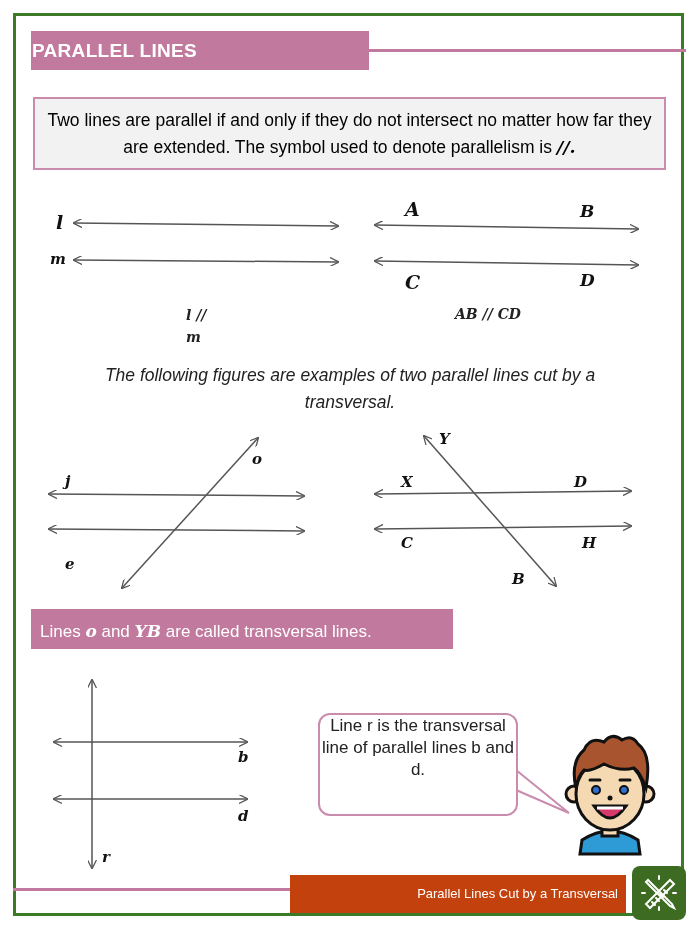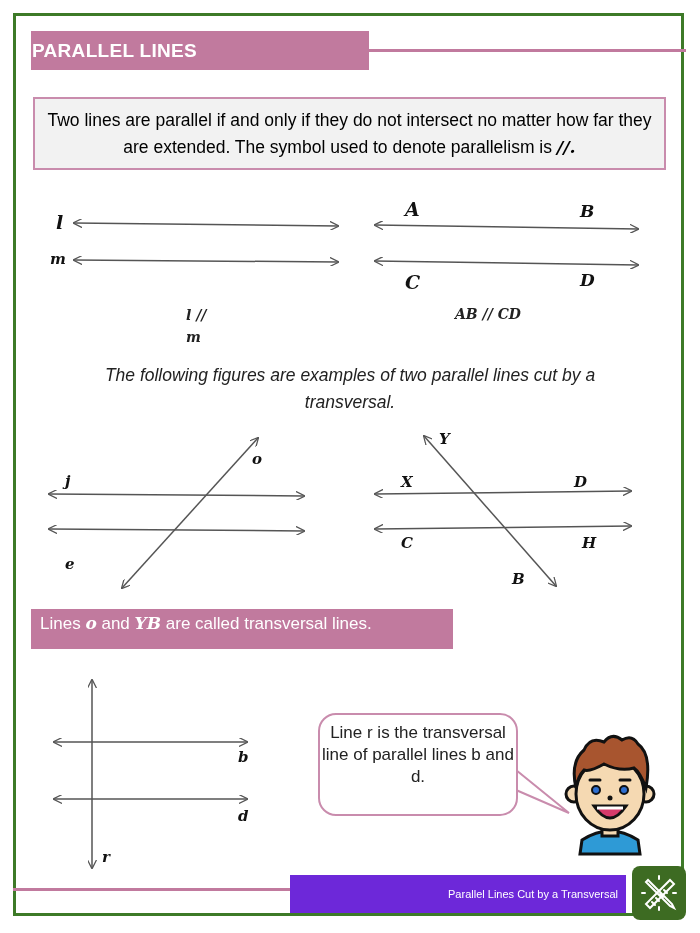--- a/index.html
+++ b/index.html
@@ -6,25 +6,25 @@
   body { width:700px; height:933px; position:relative; overflow:hidden; font-family:"Liberation Sans", sans-serif; color:#222; }
   .frame { position:absolute; left:13px; top:13px; width:671px; height:903px; border:3px solid #3d7a28; box-sizing:border-box; }
   .title-bar { position:absolute; left:31px; top:31px; width:338px; height:39px; background:#c17a9e; color:#fff; font-weight:bold; font-size:19px; line-height:39px; padding-left:1px; box-sizing:border-box; letter-spacing:0.3px; }
   .title-rule { position:absolute; left:369px; top:49px; width:317px; height:3px; background:#c17a9e; }
   .def-box { position:absolute; left:33px; top:97px; width:633px; height:73px; background:#f2f2f2; border:2px solid #c98cad; box-sizing:border-box; text-align:center; font-size:17.5px; line-height:27px; padding-top:8px; color:#000000; }
   .def-box .sym { font-family:"DejaVu Serif", serif; font-style:italic; font-weight:bold; }
   .svg-layer { position:absolute; left:0; top:0; }
   .lbl { position:absolute; font-family:"DejaVu Serif", serif; font-style:italic; font-weight:bold; color:#111; font-size:17px; }
   .caption { position:absolute; font-family:"DejaVu Serif", serif; font-style:italic; font-weight:bold; font-size:14px; color:#222; }
   .intro { position:absolute; left:60px; top:362px; width:580px; text-align:center; font-size:17.5px; line-height:27px; color:#222;font-style:italic; }
-  .note-bar { position:absolute; left:31px; top:609px; width:422px; height:40px; background:#c17a9e; color:#fff; font-size:17px; line-height:29px; padding-left:9px; box-sizing:border-box; }
+  .note-bar { position:absolute; left:31px; top:609px; width:422px; height:40px; background:#c17a9e; color:#fff; font-size:17px; line-height:44px; padding-left:9px; box-sizing:border-box; }
   .note-bar .it { font-family:"DejaVu Serif", serif; font-style:italic; font-weight:bold; }
-  .bubble { position:absolute; left:318px; top:713px; width:200px; height:103px; border:2px solid #c98cad; border-radius:18px; background:#fff; box-sizing:border-box; text-align:center; font-size:17px; line-height:22px; padding-top:7px; color:#222; }
+  .bubble { position:absolute; left:318px; top:713px; width:200px; height:103px; border:2px solid #c98cad; border-radius:12px; background:#fff; box-sizing:border-box; text-align:center; font-size:17px; line-height:22px; color:#222; }
   .bottom-rule { position:absolute; left:13px; top:888px; width:280px; height:3px; background:#c17a9e; }
-  .footer-bar { position:absolute; left:290px; top:875px; width:336px; height:38px; background:#6d28d9; color:#fff; font-size:11px; line-height:38px; text-align:right; padding-right:8px; box-sizing:border-box; }
+  .footer-bar { position:absolute; left:290px; top:875px; width:336px; height:38px; background:#c2410c; color:#fff; font-size:13px; line-height:38px; text-align:right; padding-right:8px; box-sizing:border-box; }
   .logo { position:absolute; left:632px; top:866px; width:54px; height:54px; background:#3d6b22; border-radius:8px; }
 </style>
 </head>
 <body>
 
 <div class="frame"></div>
 
 <div class="title-bar">PARALLEL LINES</div>
 <div class="title-rule"></div>
 

